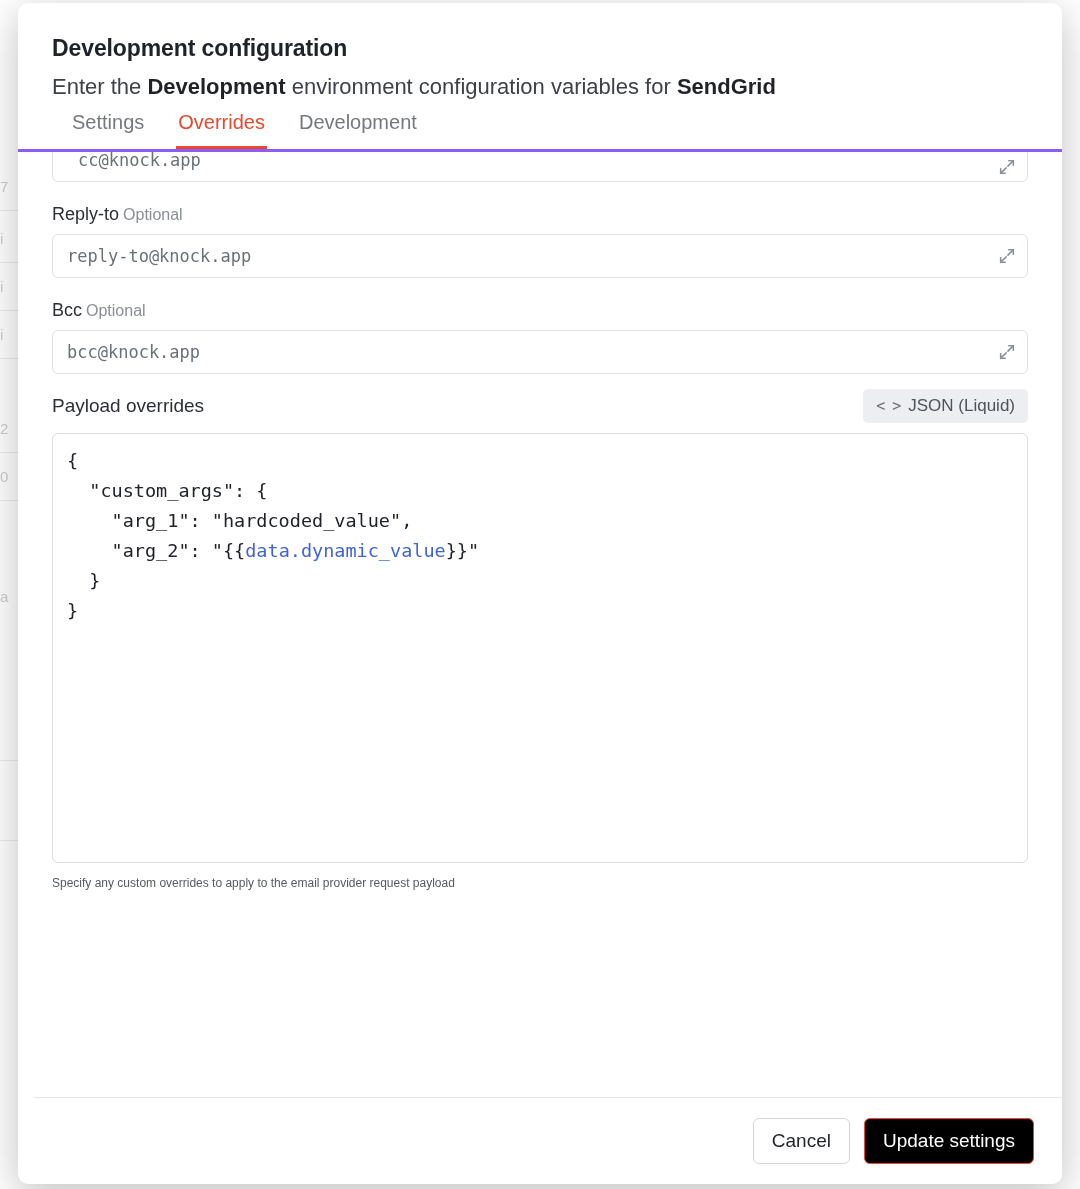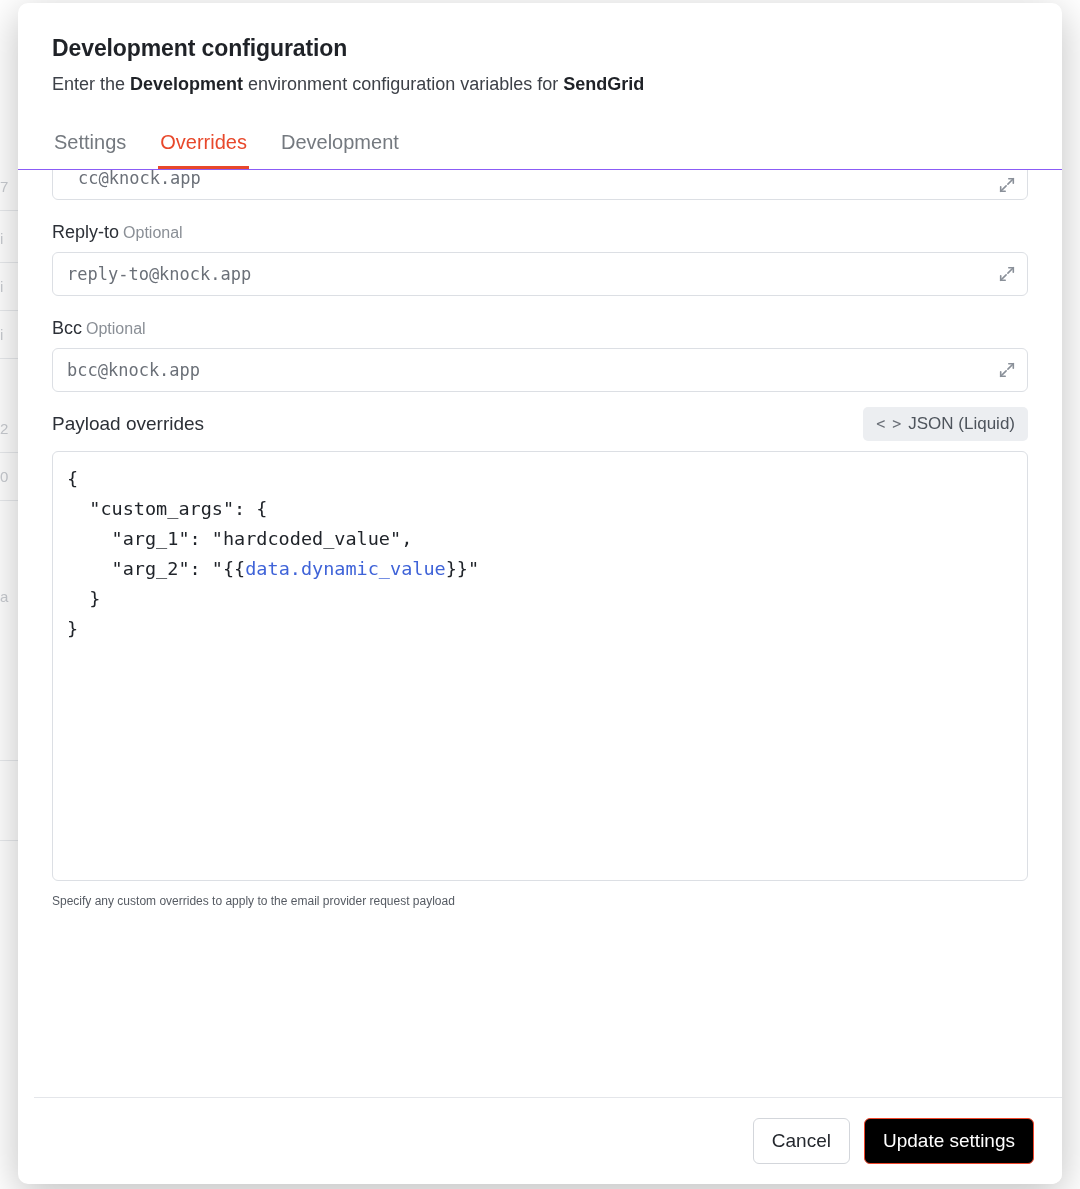--- a/index.html
+++ b/index.html
@@ -46,32 +46,32 @@
     flex: 0 0 auto;
   }
   .modal-title {
     font-size: 23px;
     font-weight: bold;
     color: #1f2227;
     margin: 0 0 12px 0;
     letter-spacing: -0.1px;
   }
   .modal-subtitle {
-    font-size: 18px;
+    font-size: 22px;
     color: #3d4148;
-    margin: 0 0 36px 0;
+    margin: 0 0 11px 0;
     font-weight: normal;
   }
   .modal-subtitle b { font-weight: bold; color: #1f2227; }
 
   .tabs {
     display: flex;
     gap: 30px;
-    border-bottom: 1px solid #8b5cf6;
-    padding: 0 34px;
+    border-bottom: 3px solid #8b5cf6;
+    padding: 0 52px;
     margin: 0 -34px;
   }
   .tab {
     font-size: 20px;
     color: #74797f;
     padding: 0 2px 12px 2px;
     cursor: pointer;
     border-bottom: 3px solid transparent;
     background: none;
     border-left: none; border-right: none; border-top: none;

